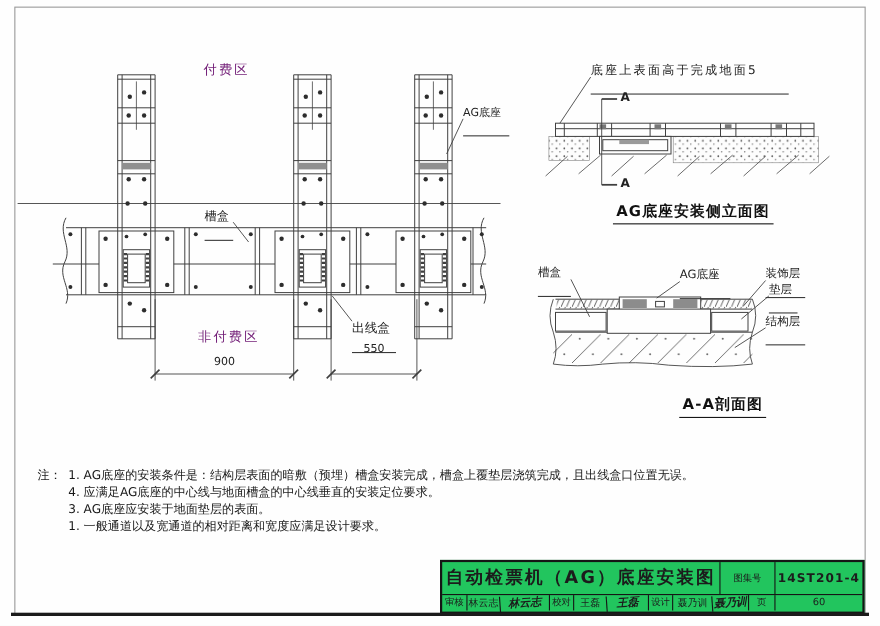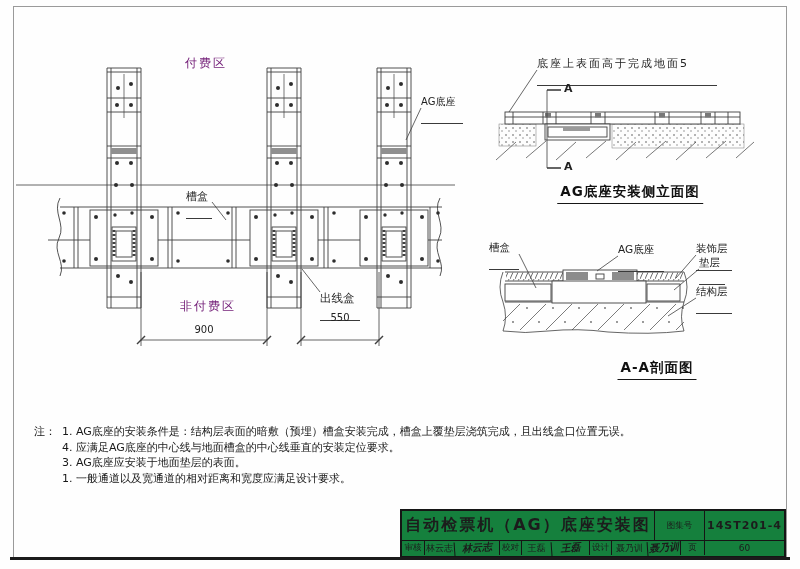--- a/index.html
+++ b/index.html
@@ -16,21 +16,21 @@
   .ul{border-bottom:1px solid #3a3a3a;padding-bottom:14px;}
   .zone{font-size:12px;letter-spacing:2px;color:#701a75;font-family:Liberation Mono, monospace;}
   .dim{font-size:10px;color:#222;transform:translateX(-50%);}
   .sec-a{font-size:11px;font-weight:bold;}
   .dtitle{font-weight:bold;color:#111;border-bottom:1.5px solid #161616;
     padding:0 3px 2px 3px;transform:translateX(-50%);}
   .notes{position:absolute;left:34px;top:424px;font-size:11px;line-height:15.5px;color:#181818;display:flex;}
   .notes .items{margin-left:6px;}
   
   .tblock{position:absolute;left:400px;top:509px;width:386px;height:49px;
-    border:2px solid #151515;background:#15803d;box-sizing:border-box;
+    border:2px solid #151515;background:#22c55e;box-sizing:border-box;
     display:grid;grid-template-rows:29px 15px;}
   .tb-r1{display:grid;grid-template-columns:252px 50px 1fr;}
   .tb-r2{display:grid;border-top:1px solid #151515;
     grid-template-columns:22px 30px 45px 22px 30px 38px 22px 36px 33px 24px 1fr;}
   .tb-cell{display:flex;align-items:center;justify-content:center;overflow:hidden;}
   .tb-r1 .tb-cell+ .tb-cell,.tb-r2 .tb-cell+ .tb-cell{border-left:1px solid #151515;}
   .tb-main{font-size:16px;font-weight:bold;letter-spacing:2px;}
   .tb-small{font-size:8.5px;font-family:Liberation Serif, serif;}
   .tb-name{font-size:9px;}
   .tb-sig{font-size:10px;font-style:italic;font-weight:bold;transform:rotate(-4deg);}

